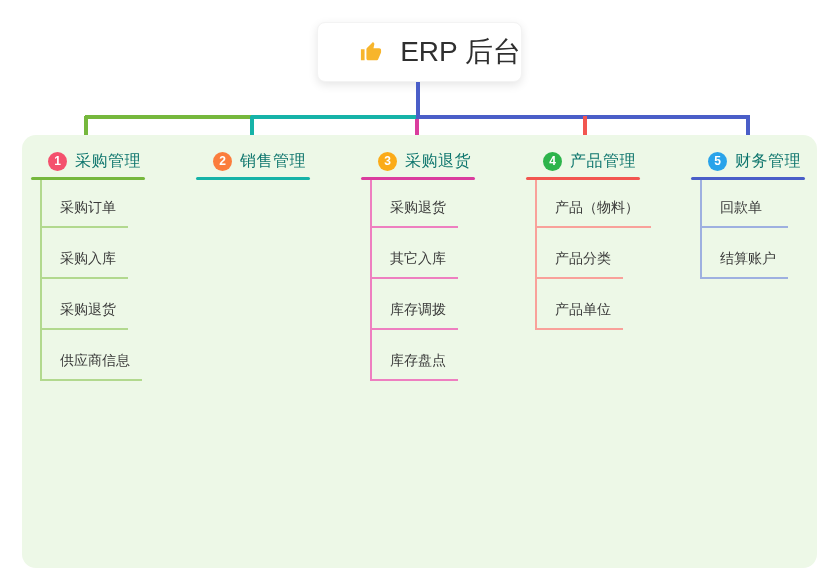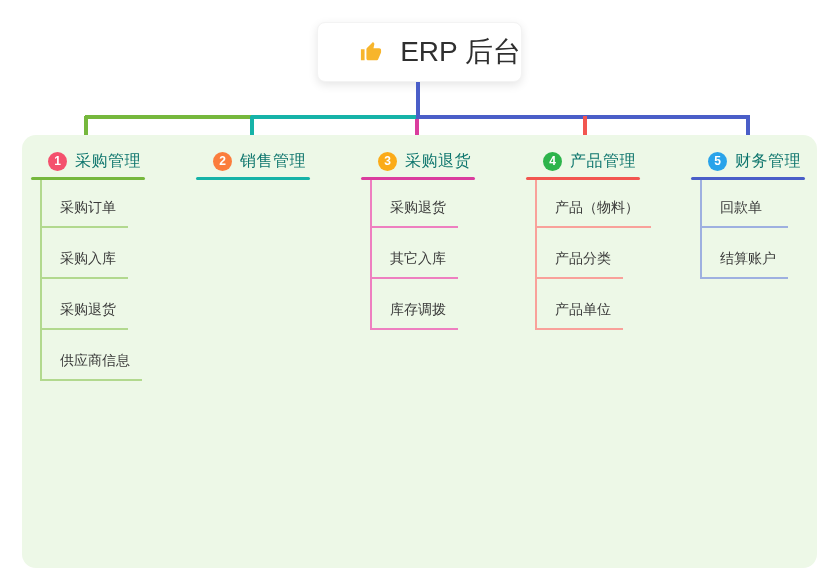--- a/index.html
+++ b/index.html
@@ -109,20 +109,23 @@
     <div class="children">
       <div class="child">
           <span>采购退货</span>
         </div>
       <div class="child">
           <span>其它入库</span>
         </div>
       <div class="child">
           <span>库存调拨</span>
         </div>
+      <div class="child">
+          <span>库存盘点</span>
+        </div>
     </div>
   </div>
 
   <div class="branch" style="left: 526px; --badge: #2db44b; --line: #f25650; --child-line: #f9a19a;">
     <div class="branch-title">
       <div class="badge">4</div>
       <div class="branch-label">产品管理</div>
     </div>
     <div class="title-underline"></div>
     <div class="children">

